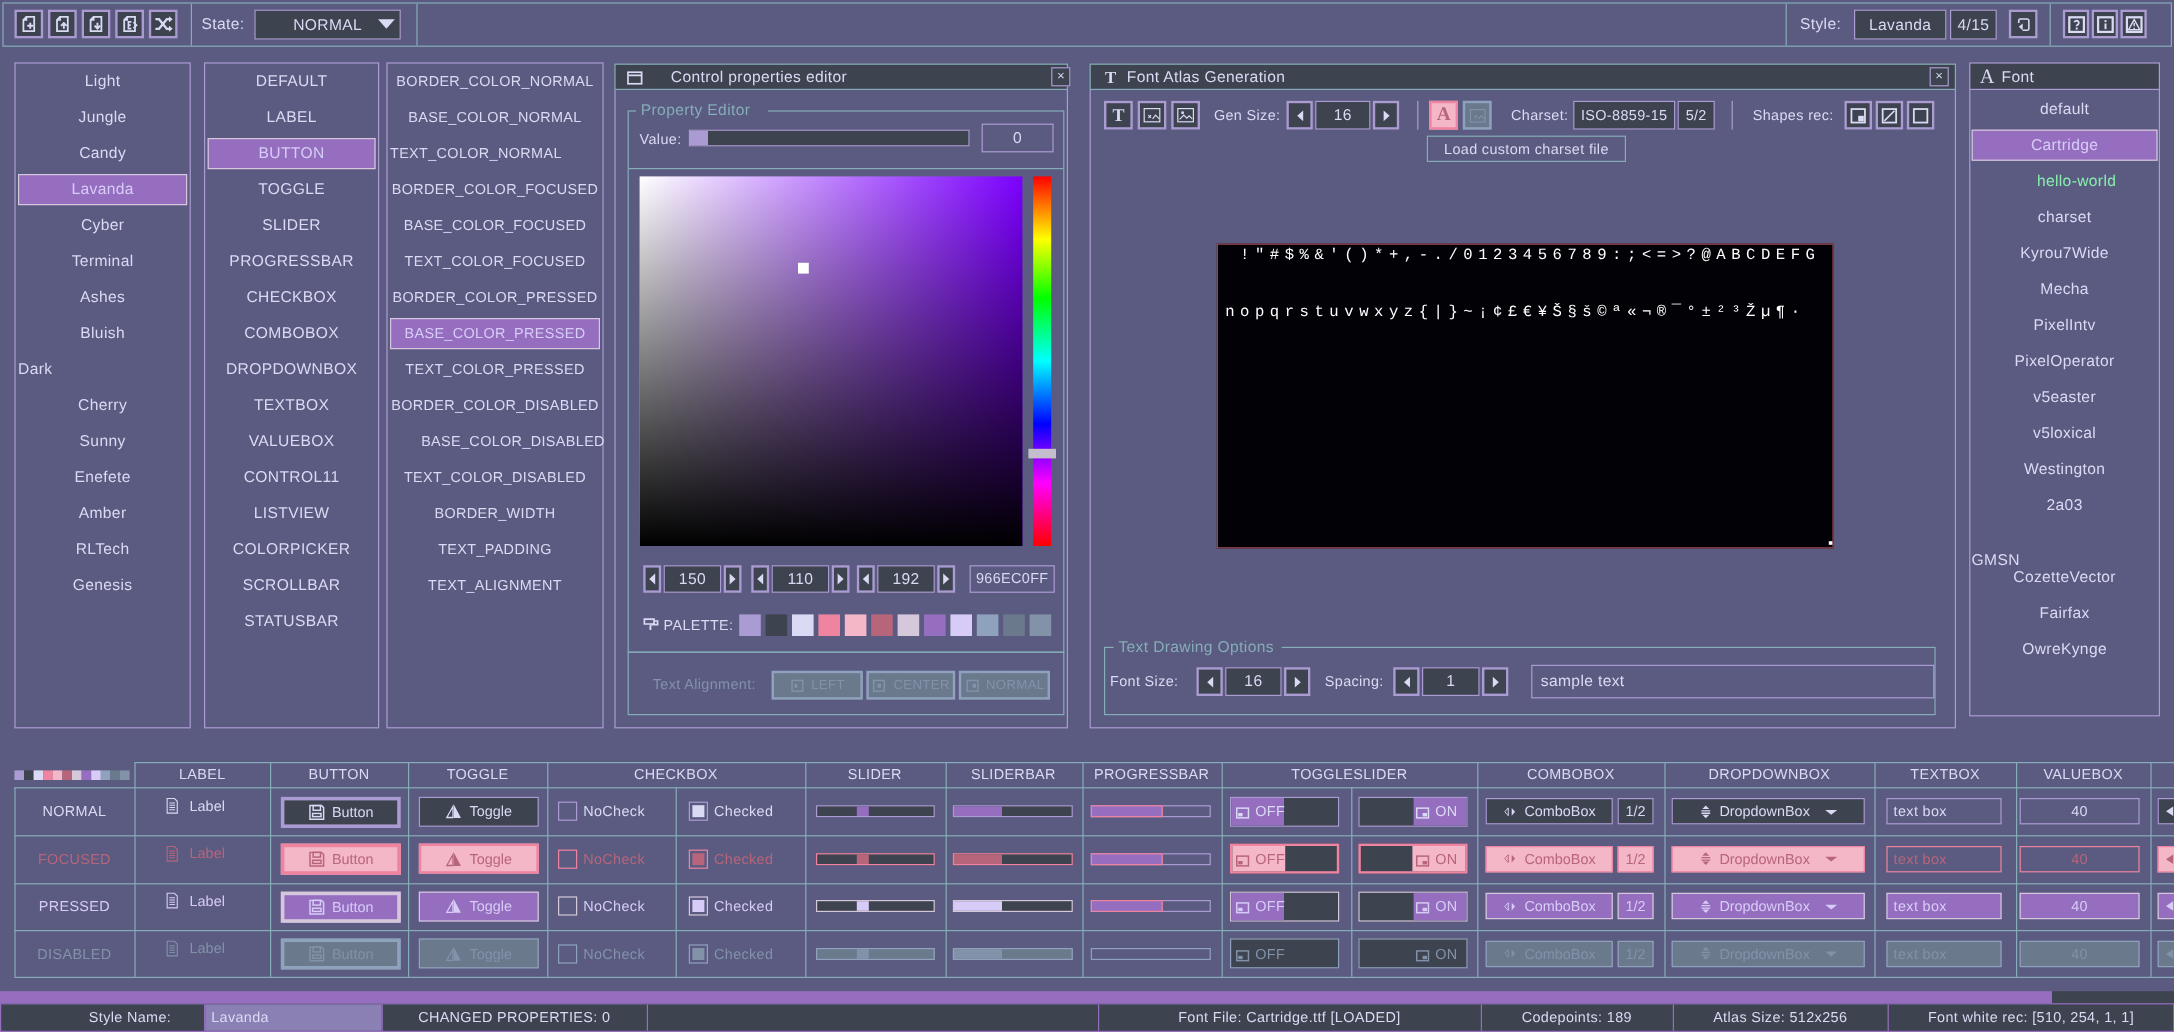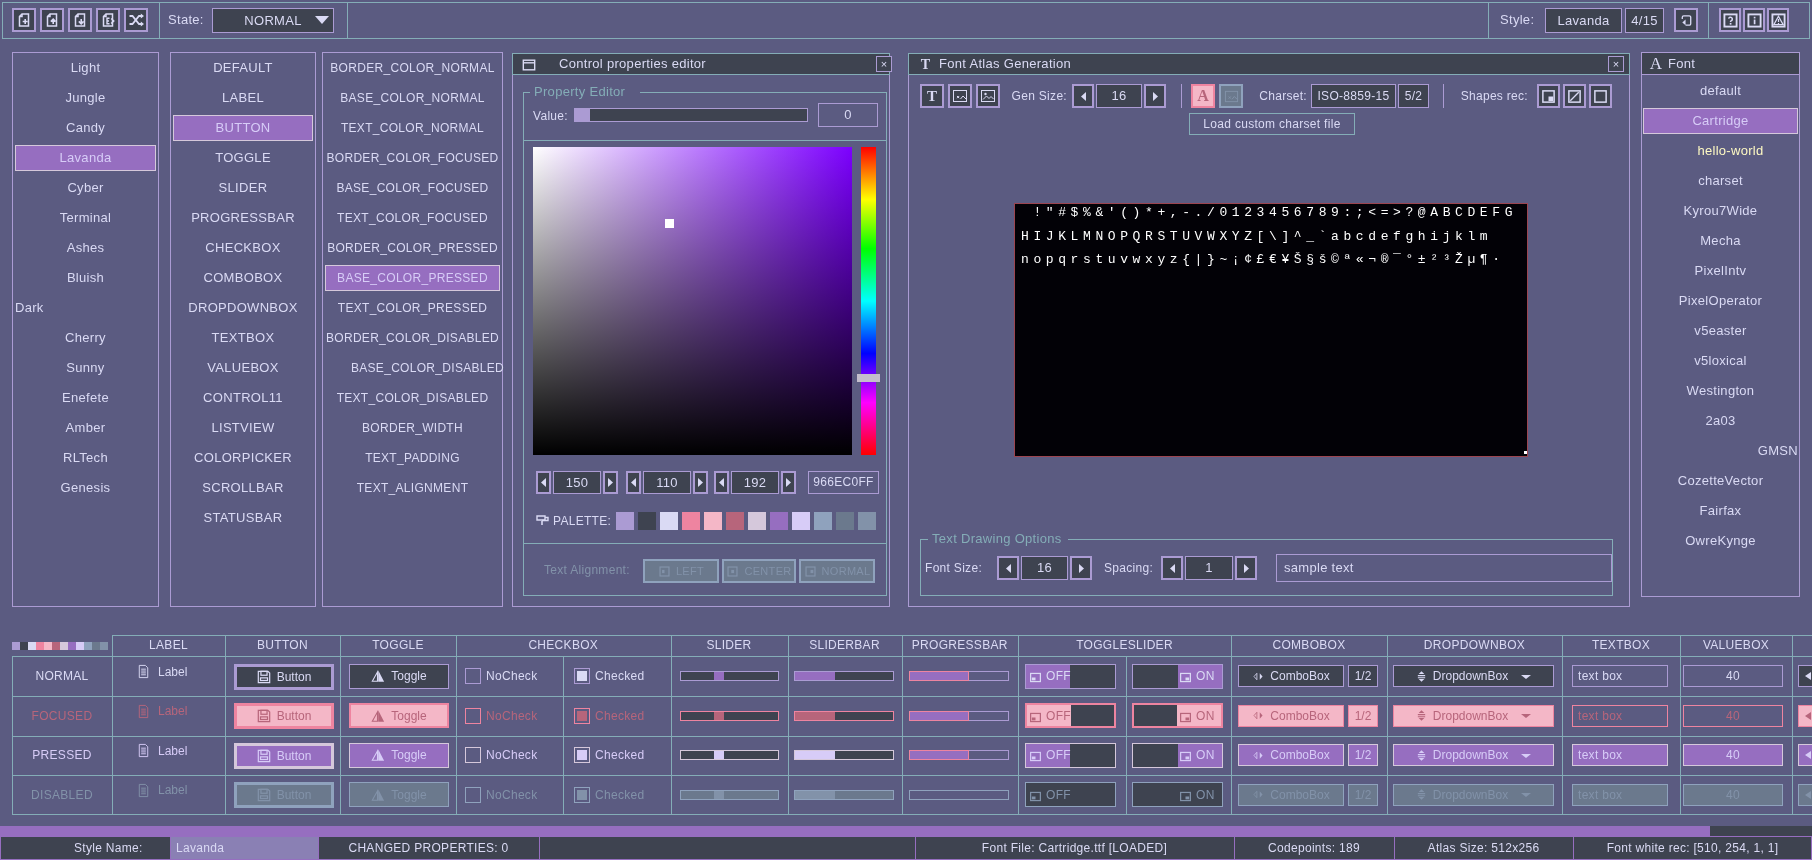--- a/index.html
+++ b/index.html
@@ -120,21 +120,21 @@
 <div class="a t" style="left:173px;top:325px;width:140px;height:26px;line-height:26px;color:#dadaf4;font-size:13px;text-align:center;">TEXTBOX</div>
 <div class="a t" style="left:173px;top:355px;width:140px;height:26px;line-height:26px;color:#dadaf4;font-size:13px;text-align:center;">VALUEBOX</div>
 <div class="a t" style="left:173px;top:385px;width:140px;height:26px;line-height:26px;color:#dadaf4;font-size:13px;text-align:center;">CONTROL11</div>
 <div class="a t" style="left:173px;top:415px;width:140px;height:26px;line-height:26px;color:#dadaf4;font-size:13px;text-align:center;">LISTVIEW</div>
 <div class="a t" style="left:173px;top:445px;width:140px;height:26px;line-height:26px;color:#dadaf4;font-size:13px;text-align:center;">COLORPICKER</div>
 <div class="a t" style="left:173px;top:475px;width:140px;height:26px;line-height:26px;color:#dadaf4;font-size:13px;text-align:center;">SCROLLBAR</div>
 <div class="a t" style="left:173px;top:505px;width:140px;height:26px;line-height:26px;color:#dadaf4;font-size:13px;text-align:center;">STATUSBAR</div>
 <div class="a pan" style="left:322px;top:52px;width:181px;height:555px;"></div>
 <div class="a t" style="left:325px;top:55px;width:175px;height:26px;line-height:26px;color:#dadaf4;font-size:12px;text-align:center;">BORDER_COLOR_NORMAL</div>
 <div class="a t" style="left:325px;top:85px;width:175px;height:26px;line-height:26px;color:#dadaf4;font-size:12px;text-align:center;">BASE_COLOR_NORMAL</div>
-<div class="a t" style="left:325px;top:115px;width:175px;height:26px;line-height:26px;color:#dadaf4;font-size:12px;text-align:center;">TEXT_COLOR_NORMAL</div>
+<div class="a t" style="left:325px;top:115px;width:175px;height:26px;line-height:26px;color:#dadaf4;font-size:12px;text-align:left;">TEXT_COLOR_NORMAL</div>
 <div class="a t" style="left:325px;top:145px;width:175px;height:26px;line-height:26px;color:#dadaf4;font-size:12px;text-align:center;">BORDER_COLOR_FOCUSED</div>
 <div class="a t" style="left:325px;top:175px;width:175px;height:26px;line-height:26px;color:#dadaf4;font-size:12px;text-align:center;">BASE_COLOR_FOCUSED</div>
 <div class="a t" style="left:325px;top:205px;width:175px;height:26px;line-height:26px;color:#dadaf4;font-size:12px;text-align:center;">TEXT_COLOR_FOCUSED</div>
 <div class="a t" style="left:325px;top:235px;width:175px;height:26px;line-height:26px;color:#dadaf4;font-size:12px;text-align:center;">BORDER_COLOR_PRESSED</div>
 <div class="a" style="left:325px;top:265px;width:175px;height:26px;background:#966ec0;border:1px solid #d5c8db;"></div>
 <div class="a t" style="left:325px;top:265px;width:175px;height:26px;line-height:26px;color:#d7ccf7;font-size:12px;text-align:center;">BASE_COLOR_PRESSED</div>
 <div class="a t" style="left:325px;top:295px;width:175px;height:26px;line-height:26px;color:#dadaf4;font-size:12px;text-align:center;">TEXT_COLOR_PRESSED</div>
 <div class="a t" style="left:325px;top:325px;width:175px;height:26px;line-height:26px;color:#dadaf4;font-size:12px;text-align:center;">BORDER_COLOR_DISABLED</div>
 <div class="a t" style="left:340px;top:355px;width:175px;height:26px;line-height:26px;color:#dadaf4;font-size:12px;text-align:center;">BASE_COLOR_DISABLED</div>
 <div class="a t" style="left:325px;top:385px;width:175px;height:26px;line-height:26px;color:#dadaf4;font-size:12px;text-align:center;">TEXT_COLOR_DISABLED</div>
@@ -317,21 +317,20 @@
     </div>
 <div class="a ib ctr" style="left:1589px;top:84px;width:23px;height:24px;">
       <svg width="15" height="15" viewBox="0 0 16 16" style="vertical-align:middle">
         <rect x="2" y="2" width="12" height="12" fill="none" stroke="currentColor" stroke-width="1.6"></rect>
       </svg>
     </div>
 <div class="a" style="left:1189px;top:113px;width:166px;height:22px;background:#5b5b81;border:1px solid #84adb7;"></div>
 <div class="a t" style="left:1189px;top:113px;width:166px;height:22px;line-height:22px;color:#dadaf4;font-size:12px;text-align:center;">Load custom charset file</div>
 <div class="a" style="left:1014px;top:203px;width:514px;height:254px;background:#020106;border:1px solid #9c4550;"></div>
 <div class="a" style="left:1021px;top:203.0px;width:506px;height:20px;font-family:'Liberation Mono',monospace;font-size:13px;letter-spacing:4.6px;color:#fff;line-height:20px;overflow:hidden;">&nbsp;!"#$%&amp;'()*+,-./0123456789:;&lt;=&gt;?@ABCDEFG</div>
-<div class="a" style="left:1021px;top:226.5px;width:506px;height:20px;font-family:'Liberation Mono',monospace;font-size:13px;letter-spacing:4.6px;color:#fff;line-height:20px;overflow:hidden;">HIJKLMNOPQRSTUVWXYZ[\]^_`abcdefghijklm</div>
 <div class="a" style="left:1021px;top:250.0px;width:506px;height:20px;font-family:'Liberation Mono',monospace;font-size:13px;letter-spacing:4.6px;color:#fff;line-height:20px;overflow:hidden;">nopqrstuvwxyz{|}~¡¢£€¥Š§š©ª«¬®¯°±²³Žµ¶·</div>
 <div class="a" style="left:1524px;top:451px;width:3px;height:3px;background:#fff;"></div>
 <div class="a" style="left:920px;top:539px;width:693px;height:57px;border:1px solid #84adb7;"></div>
 <div class="a t" style="left:928px;top:532px;width:140px;height:14px;line-height:14px;color:#84adb7;font-size:13px;text-align:left;background:#5b5b81;padding:0 4px;">Text Drawing Options</div>
 <div class="a t" style="left:925px;top:561px;width:66px;height:14px;line-height:14px;color:#dadaf4;font-size:12px;text-align:left;">Font Size:</div>
 <div class="a ctr" style="left:997px;top:556px;width:22px;height:24px;background:#3e4350;border:2px solid #ab9bd3;">
       <svg width="9" height="11" viewBox="0 0 9 11" style="vertical-align:middle">
         <path d="M7 1 L2 5.5 L7 10 z" fill="#dadaf4"></path>
       </svg>
     </div>
@@ -359,31 +358,31 @@
 <div class="a t" style="left:1284px;top:554px;width:200px;height:28px;line-height:28px;color:#dadaf4;font-size:13px;text-align:left;">sample text</div>
 <div class="a pan" style="left:1641px;top:52px;width:159px;height:545px;"></div>
 <div class="a" style="left:1641px;top:52px;width:159px;height:23px;background:#3e4350;border:1px solid #ab9bd3;"></div>
 <div class="a ctr" style="left:1646px;top:54px;width:20px;height:20px;color:#dadaf4;">
       <span style="font-family:'Liberation Serif',serif;font-size:17px;">A</span>
     </div>
 <div class="a t" style="left:1668px;top:52px;width:60px;height:23px;line-height:23px;color:#dadaf4;font-size:13px;text-align:left;">Font</div>
 <div class="a t" style="left:1643px;top:78px;width:155px;height:26px;line-height:26px;color:#dadaf4;font-size:13px;text-align:center;">default</div>
 <div class="a" style="left:1643px;top:108px;width:155px;height:26px;background:#966ec0;border:1px solid #d5c8db;"></div>
 <div class="a t" style="left:1643px;top:108px;width:155px;height:26px;line-height:26px;color:#d7ccf7;font-size:13px;text-align:center;">Cartridge</div>
-<div class="a t" style="left:1643px;top:138px;width:155px;height:26px;line-height:26px;color:#fef9c3;font-size:13px;text-align:center;padding-left:20px;">hello-world</div>
+<div class="a t" style="left:1643px;top:138px;width:155px;height:26px;line-height:26px;color:#86efac;font-size:13px;text-align:center;padding-left:20px;">hello-world</div>
 <div class="a t" style="left:1643px;top:168px;width:155px;height:26px;line-height:26px;color:#dadaf4;font-size:13px;text-align:center;">charset</div>
 <div class="a t" style="left:1643px;top:198px;width:155px;height:26px;line-height:26px;color:#dadaf4;font-size:13px;text-align:center;">Kyrou7Wide</div>
 <div class="a t" style="left:1643px;top:228px;width:155px;height:26px;line-height:26px;color:#dadaf4;font-size:13px;text-align:center;">Mecha</div>
 <div class="a t" style="left:1643px;top:258px;width:155px;height:26px;line-height:26px;color:#dadaf4;font-size:13px;text-align:center;">PixelIntv</div>
 <div class="a t" style="left:1643px;top:288px;width:155px;height:26px;line-height:26px;color:#dadaf4;font-size:13px;text-align:center;">PixelOperator</div>
 <div class="a t" style="left:1643px;top:318px;width:155px;height:26px;line-height:26px;color:#dadaf4;font-size:13px;text-align:center;">v5easter</div>
 <div class="a t" style="left:1643px;top:348px;width:155px;height:26px;line-height:26px;color:#dadaf4;font-size:13px;text-align:center;">v5loxical</div>
 <div class="a t" style="left:1643px;top:378px;width:155px;height:26px;line-height:26px;color:#dadaf4;font-size:13px;text-align:center;">Westington</div>
 <div class="a t" style="left:1643px;top:408px;width:155px;height:26px;line-height:26px;color:#dadaf4;font-size:13px;text-align:center;">2a03</div>
-<div class="a t" style="left:1643px;top:438px;width:155px;height:26px;line-height:26px;color:#dadaf4;font-size:13px;text-align:right;">GMSN</div>
+<div class="a t" style="left:1643px;top:454px;width:155px;height:26px;line-height:26px;color:#dadaf4;font-size:13px;text-align:left;">GMSN</div>
 <div class="a t" style="left:1643px;top:468px;width:155px;height:26px;line-height:26px;color:#dadaf4;font-size:13px;text-align:center;">CozetteVector</div>
 <div class="a t" style="left:1643px;top:498px;width:155px;height:26px;line-height:26px;color:#dadaf4;font-size:13px;text-align:center;">Fairfax</div>
 <div class="a t" style="left:1643px;top:528px;width:155px;height:26px;line-height:26px;color:#dadaf4;font-size:13px;text-align:center;">OwreKynge</div>
 <div class="a" style="left:12px;top:642px;width:8px;height:8px;background:#ab9bd3;"></div>
 <div class="a" style="left:20px;top:642px;width:8px;height:8px;background:#3e4350;"></div>
 <div class="a" style="left:28px;top:642px;width:8px;height:8px;background:#dadaf4;"></div>
 <div class="a" style="left:36px;top:642px;width:8px;height:8px;background:#ee84a0;"></div>
 <div class="a" style="left:44px;top:642px;width:8px;height:8px;background:#f4b7c7;"></div>
 <div class="a" style="left:52px;top:642px;width:8px;height:8px;background:#b7657b;"></div>
 <div class="a" style="left:60px;top:642px;width:8px;height:8px;background:#d5c8db;"></div>

